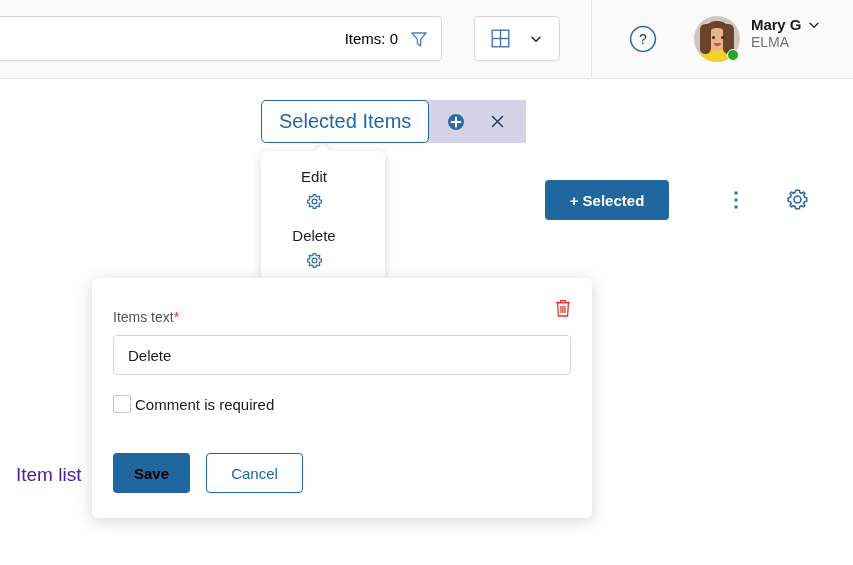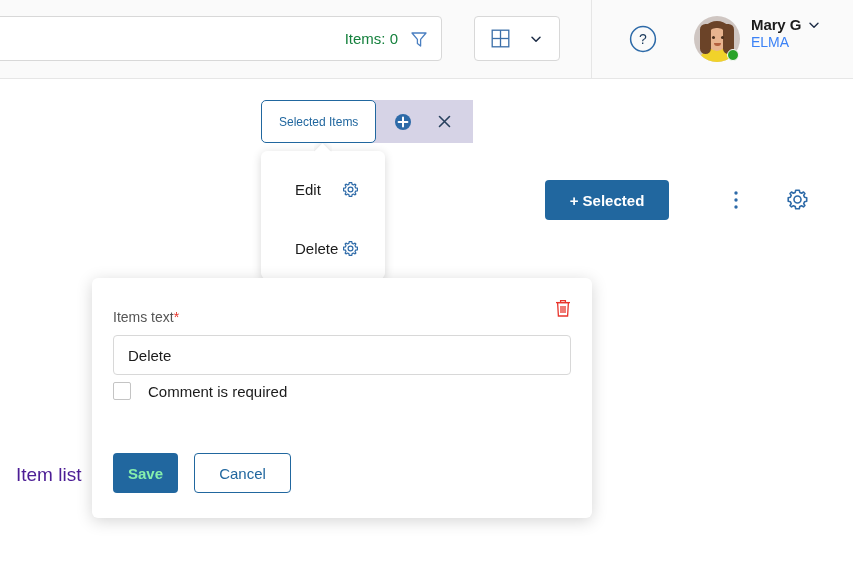--- a/index.html
+++ b/index.html
@@ -62,21 +62,21 @@
     border: none;
     outline: none;
     background: transparent;
     font-family: "Liberation Sans", sans-serif;
     font-size: 15px;
     color: #333;
   }
 
   .items-count {
     font-size: 15px;
-    color: #15803d;
+    color: #000000;
     margin-right: 11px;
     white-space: nowrap;
     position: relative;
     z-index: 2;
   }
 
   .funnel-icon {
     width: 20px; height: 20px;
     position: relative; z-index: 2;
     display: block;
@@ -175,21 +175,21 @@
     background: #27a327;
     border: 1.5px solid #fafafa;
   }
 
   .user-text { display: flex; flex-direction: column; gap: 1px; }
   .user-name-row { display: flex; align-items: center; gap: 6px; }
   .user-name {
     font-size: 15px; font-weight: bold; color: #1b1b1b;
     letter-spacing: -0.1px;
   }
-  .user-org { font-size: 14px; color: #3b82f6; }
+  .user-org { font-size: 14px; color: #737373; }
 
   
   .toolbar {
     position: absolute;
     left: 0; top: 79px;
     width: 853px; height: 90px;
     background: #ffffff;
   }
 
   .tab-group {
@@ -198,21 +198,21 @@
     display: flex;
     align-items: stretch;
     height: 43px;
   }
 
   .tab-selected {
     background: #ffffff;
     border: 1.5px solid #21679f;
     border-radius: 5px;
     color: #21679f;
-    font-size: 12px;
+    font-size: 20px;
     padding: 0 17px;
     display: flex;
     align-items: center;
     cursor: pointer;
     position: relative;
     z-index: 3;
     justify-content: flex-end;
   }
 
   .tab-actions {
@@ -295,26 +295,27 @@
     position: absolute;
     left: 2px; bottom: 3px;
     width: 13px; height: 13px;
     background: #ffffff;
     transform: rotate(45deg);
     box-shadow: 2px 2px 5px rgba(0,0,0,0.08);
   }
 
   .dd-item {
     position: absolute;
-    left: 17px; width: 98px;
+    left: 4px; width: 98px;
     height: 42px;
     display: flex;
     align-items: center;
     padding: 0 17px;
     cursor: pointer;
+    flex-direction: column;
   }
   .dd-item-1 { top: 17px; }
   .dd-item-2 { top: 76px; }
 
   .dd-label {
     font-size: 15px;
     color: #1b1b1b;
     flex: 1;
   }
   .dd-gear { width: 17px; height: 17px; display: block; }
@@ -364,44 +365,44 @@
     padding: 0 14px;
     font-family: "Liberation Sans", sans-serif;
     font-size: 15px;
     color: #1b1b1b;
     outline: none;
     background: #ffffff;
   }
 
   .check-row {
     position: absolute;
-    left: 21px; top: 104px;
+    left: 21px; top: 117px;
     display: flex;
     align-items: center;
-    gap: 17px;
+    gap: 4px;
     cursor: pointer;
   }
   .checkbox {
     width: 18px; height: 18px;
     border: 1px solid #c4c4c4;
     border-radius: 2px;
     background: #ffffff;
   }
   .check-label { font-size: 15px; color: #1b1b1b; }
 
   .btn-row {
     position: absolute;
     left: 21px; top: 175px;
     display: flex;
     gap: 16px;
   }
   .btn-save {
-    width: 65px; height: 40px;
+    width: 77px; height: 40px;
     background: #21679f;
-    color: #86efac;
+    color: #000000;
     border: none;
     border-radius: 4px;
     font-family: "Liberation Sans", sans-serif;
     font-size: 15px;
     font-weight: bold;
     cursor: pointer;
   }
   .btn-cancel {
     width: 97px; height: 40px;
     background: #ffffff;

